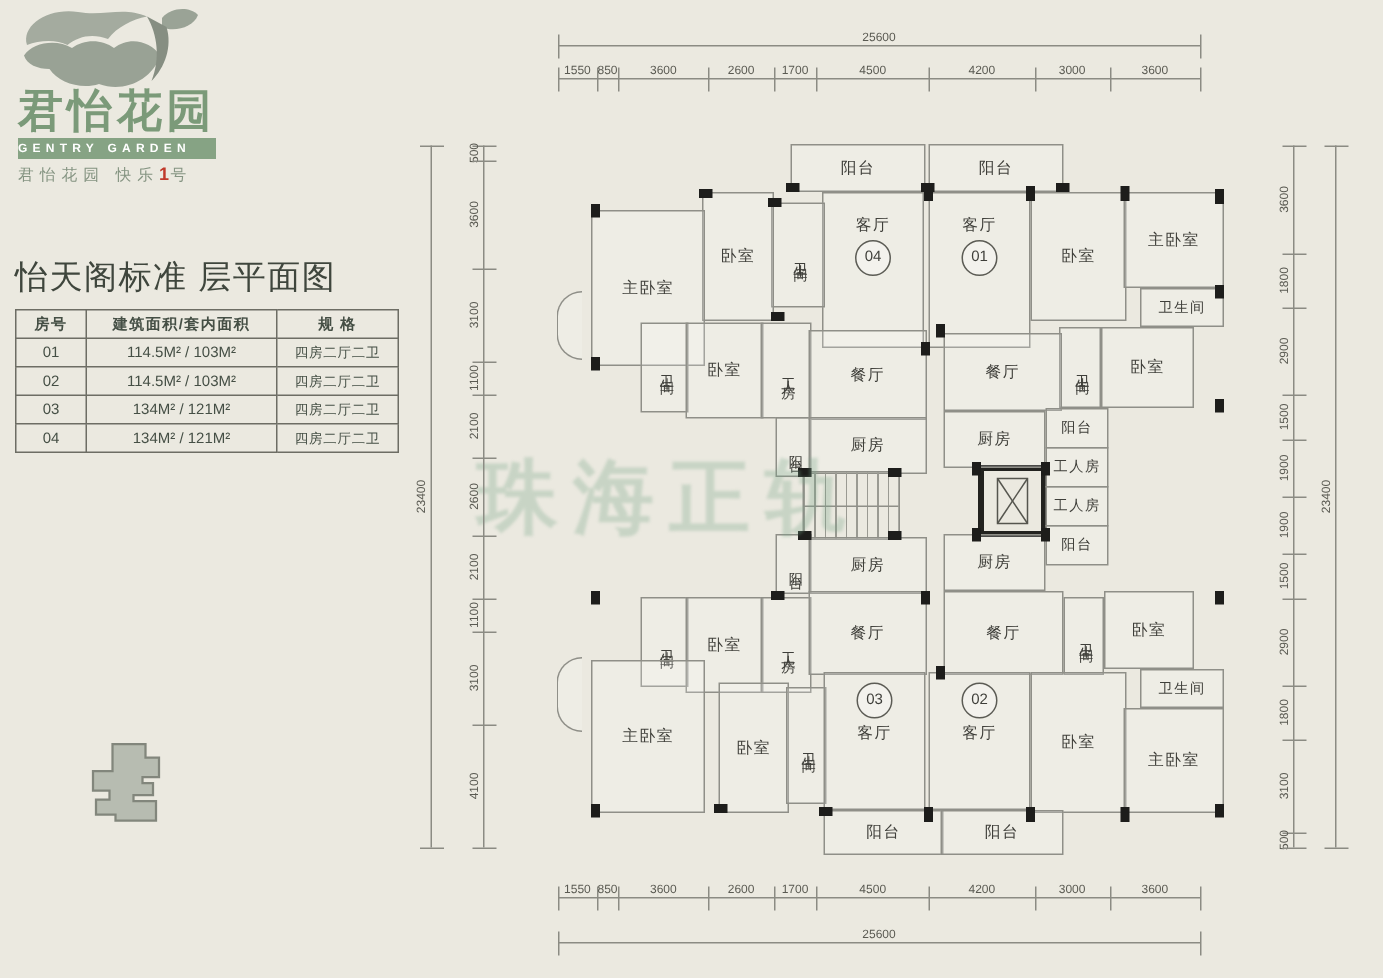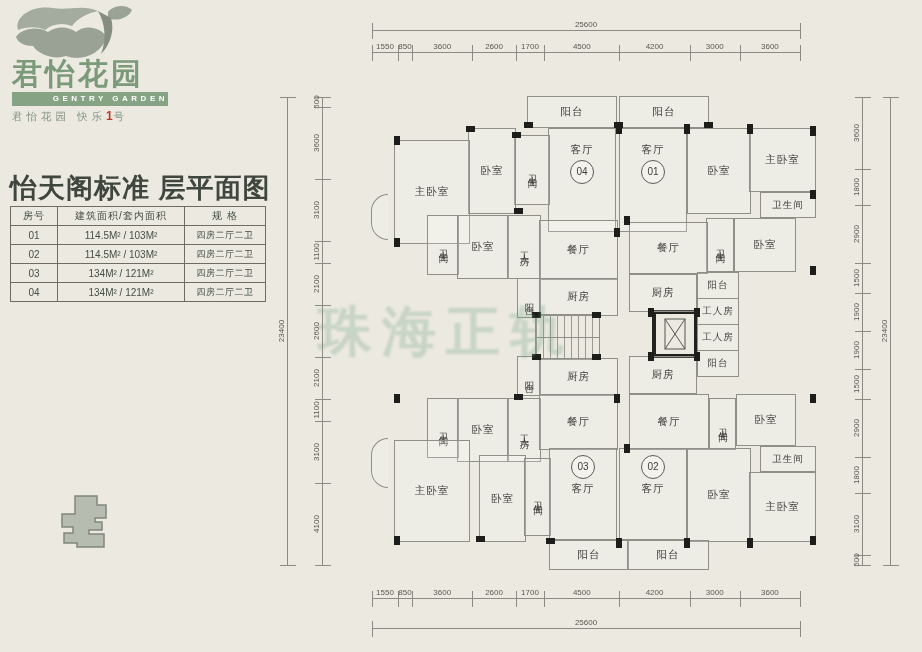--- a/index.html
+++ b/index.html
@@ -2,30 +2,30 @@
 <html><head>
 <meta charset="utf-8">
 <style>
   html,body{margin:0;padding:0;}
   .page{position:relative;width:922px;height:652px;background:#ebe9e0;overflow:hidden;
         font-family:"Liberation Sans","DejaVu Sans",sans-serif;color:#44493f;}
   
   .brand-svg{position:absolute;left:12px;top:2px;}
   .brand-cn{position:absolute;left:12px;top:54px;font-size:30px;font-weight:bold;
             color:#7b9a79;letter-spacing:3px;white-space:nowrap;}
-  .brand-en{position:absolute;left:12px;top:92px;width:156px;height:14px;background:var(--accent,#86a384);
-            color:#fff;font-size:8px;font-weight:bold;letter-spacing:3.5px;text-align:right;line-height:14px;}
+  .brand-en{position:absolute;left:12px;top:92px;width:132px;height:14px;background:var(--accent,#86a384);
+            color:#fff;font-size:8px;font-weight:bold;letter-spacing:3.5px;text-align:left;line-height:14px;}
   .brand-tag{position:absolute;left:12px;top:109px;font-size:10.5px;color:#859482;
              letter-spacing:4px;white-space:nowrap;}
   .brand-tag .num{color:var(--red,#c0392b);font-weight:bold;font-size:12px;letter-spacing:1px;}
-  .title{position:absolute;left:10px;top:170px;font-size:27px;font-weight:bold;color:#3f463d;letter-spacing:1px;}
+  .title{position:absolute;left:10px;top:170px;font-size:22px;font-weight:normal;color:#3f463d;letter-spacing:1px;}
   
   table.units{position:absolute;left:10px;top:206px;border-collapse:collapse;font-size:10px;color:#454f45;}
   table.units th,table.units td{border:1px solid #6d6d64;padding:2px 3px;text-align:center;height:14px;}
-  table.units th{font-weight:normal;letter-spacing:1px;margin-left:48px;}
+  table.units th{font-weight:bold;letter-spacing:1px;margin-left:48px;}
   td.spec{font-size:9px;letter-spacing:0.5px;}
   
   .footprint{position:absolute;left:58px;top:494px;}
   .bname{position:absolute;left:40px;top:590px;font-size:26px;font-weight:bold;color:#2c2c28;letter-spacing:9px;}
   
   .plan{position:absolute;left:384px;top:88px;width:440px;height:484px;}
   .room{position:absolute;border:1px solid #8f8f88;display:flex;flex-direction:column;
         align-items:center;justify-content:center;gap:3px;background:rgba(255,255,255,0.18);}
   .rl{font-size:10.5px;color:#3f3f3a;letter-spacing:1px;white-space:nowrap;}
   .rl.v{writing-mode:vertical-rl;text-orientation:upright;letter-spacing:2px;}

